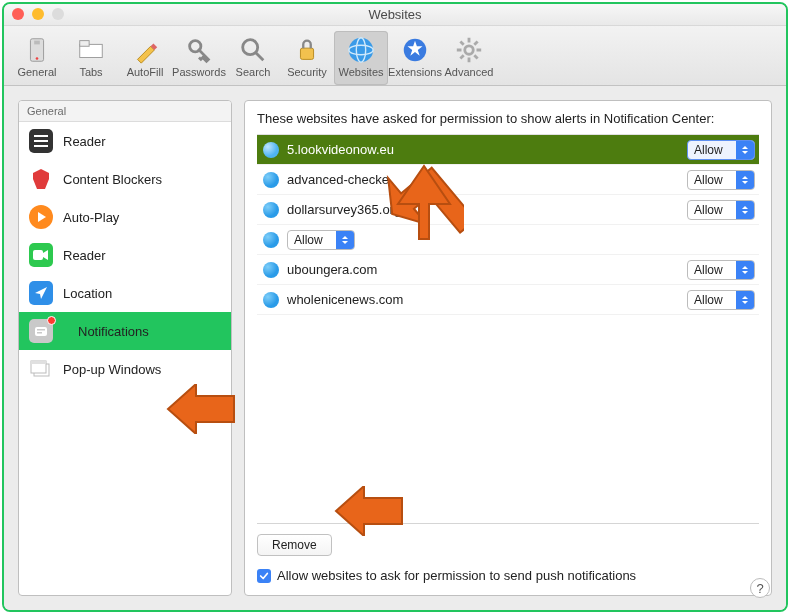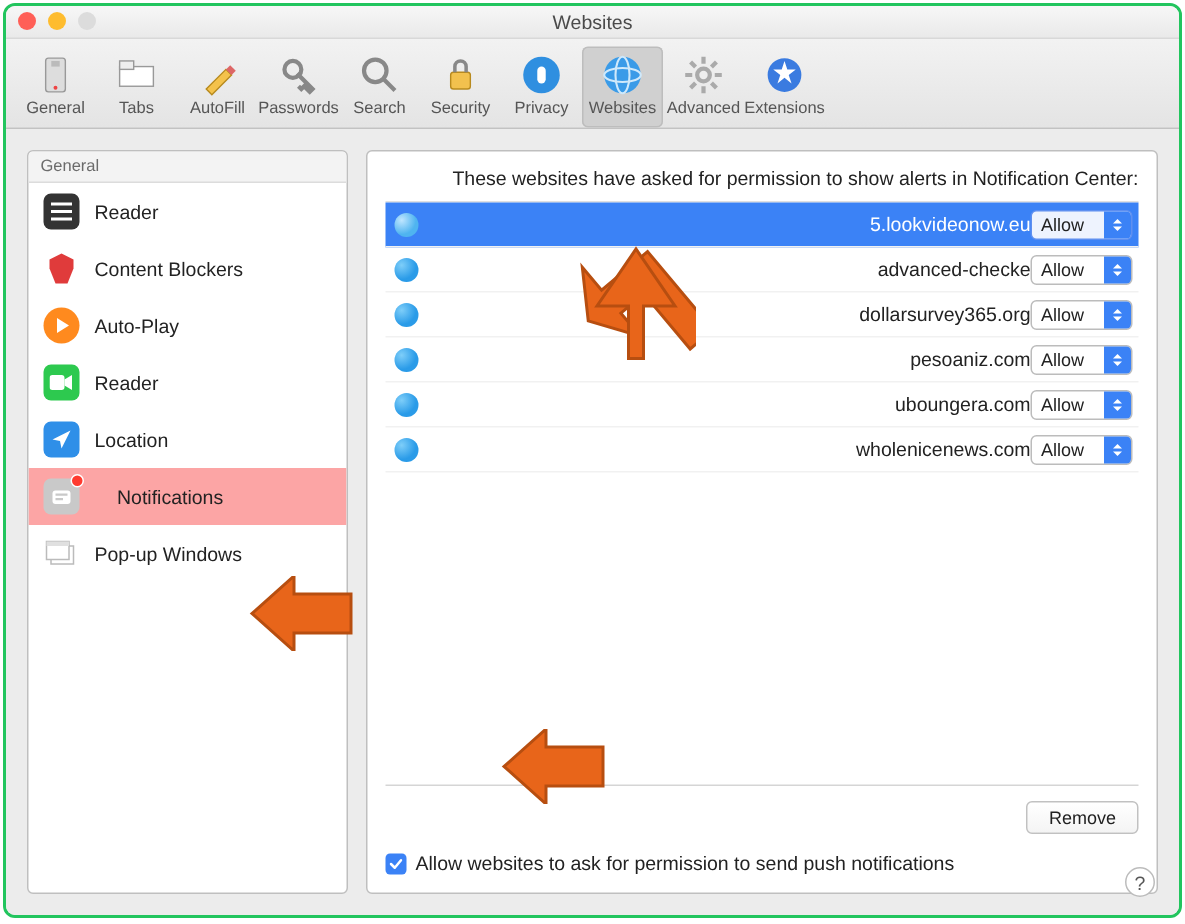--- a/index.html
+++ b/index.html
@@ -76,45 +76,44 @@
     display:flex; flex-direction:column;
     overflow:hidden;
   }
   .sidebar-header { font-size:11px; color:#6b6b6b; background:#f3f3f3; border-bottom:1px solid #dcdcdc; padding:4px 8px; }
   .sbitem {
     display:flex; align-items:center; gap:10px;
     padding: 6px 10px;
     cursor:pointer;
     height: 38px;
   }
-  .sbitem.selected { background:#fca5a5;gap:25px; }
+  .sbitem.selected { background:#22c55e;gap:25px; }
   .sbicon { width:24px; height:24px; border-radius:5px; display:flex; align-items:center; justify-content:center; position:relative; flex-shrink:0;}
   .sblabel { font-size:13px; color:#222; }
   
   .main {
     flex:1;
     border:1px solid #bfbfbf;
     border-radius:4px;
     background:#fff;
     position:relative;
     display:flex;
     flex-direction:column;
     padding: 10px 12px 12px 12px;
-    text-align: right;
   }
   .desc { font-size:13px; color:#222; margin-bottom:8px; }
   .sitelist { border-top:1px solid #e0e0e0; flex:0 0 auto;}
   .siterow {
     display:flex; align-items:center;
     height:30px;
     border-bottom:1px solid #f1f1f1;
     padding-left:6px;
     position:relative;
   }
-  .siterow.sel { background:#3b82f6; color:#fff; }
+  .siterow.sel { background:#4d7c0f; color:#fff; }
   .siterow.sel .sitename { color:#fff; }
   .globe { width:16px; height:16px; border-radius:50%; background: radial-gradient(circle at 30% 30%, #7ecef9, #2a9be8 60%); flex-shrink:0; margin-right:8px; position:relative;}
   .siterow.sel .globe { background: radial-gradient(circle at 30% 30%, #bfe6ff, #4fb4f0 60%); }
   .sitename { flex:1; font-size:13px; color:#222; overflow:hidden; text-overflow:ellipsis; white-space:nowrap;}
   .permsel {
     width:68px; height:20px;
     border:1px solid #bcbcbc; border-radius:4px;
     background:#fff; display:flex; align-items:center;
     margin-right:4px;
     font-size:12px; padding-left:6px; position:relative;
@@ -224,67 +223,58 @@
       </div>
       <div class="tbitem">
         <div class="tbicon">
           <svg viewBox="0 0 32 32" width="30" height="30">
             <rect x="9" y="14" width="14" height="12" rx="2" fill="#f2c14e" stroke="#b88a1e"></rect>
             <path d="M12 14 v-4 a4 4 0 0 1 8 0 v4" fill="none" stroke="#888" stroke-width="2.5"></path>
           </svg>
         </div>
     <div class="tblabel">Security</div>
       </div>
-      <div class="tbitem">
-        <div class="tbicon">
-          <svg viewBox="0 0 32 32" width="30" height="30">
-            <circle cx="16" cy="16" r="13" fill="#2f8fe0"></circle>
-            <rect x="13" y="10" width="6" height="12" rx="3" fill="#fff"></rect>
-          </svg>
-        </div>
-    <div class="tblabel">Privacy</div>
-      </div>
       <div class="tbitem selected">
         <div class="tbicon">
           <svg viewBox="0 0 32 32" width="30" height="30">
             <circle cx="16" cy="16" r="13" fill="#3a9be8"></circle>
             <ellipse cx="16" cy="16" rx="13" ry="5" fill="none" stroke="#cfe9fb" stroke-width="1.5"></ellipse>
             <ellipse cx="16" cy="16" rx="5" ry="13" fill="none" stroke="#cfe9fb" stroke-width="1.5"></ellipse>
           </svg>
         </div>
     <div class="tblabel">Websites</div>
+      </div>
+      <div class="tbitem">
+        <div class="tbicon">
+          <svg viewBox="0 0 32 32" width="30" height="30">
+            <circle cx="16" cy="16" r="12" fill="#3a7be0"></circle>
+            <path d="M16 6 L18 12 L24 12 L19 16 L21 22 L16 18 L11 22 L13 16 L8 12 L14 12 Z" fill="#fff"></path>
+          </svg>
+        </div>
+    <div class="tblabel">Extensions</div>
       </div>
       <div class="tbitem">
         <div class="tbicon">
           <svg viewBox="0 0 32 32" width="30" height="30">
             <circle cx="16" cy="16" r="6" fill="#aaa"></circle>
             <g stroke="#aaa" stroke-width="3">
               <line x1="24" y1="16" x2="29" y2="16"></line>
               <line x1="21.65685424949238" y1="21.65685424949238" x2="25.19238815542512" y2="25.192388155425117"></line>
               <line x1="16" y1="24" x2="16" y2="29"></line>
               <line x1="10.34314575050762" y1="21.65685424949238" x2="6.8076118445748826" y2="25.19238815542512"></line>
               <line x1="8" y1="16" x2="3" y2="16"></line>
               <line x1="10.343145750507619" y1="10.34314575050762" x2="6.807611844574881" y2="6.8076118445748826"></line>
               <line x1="15.999999999999998" y1="8" x2="15.999999999999998" y2="3"></line>
               <line x1="21.65685424949238" y1="10.343145750507619" x2="25.192388155425114" y2="6.807611844574881"></line>
             </g>
             <circle cx="16" cy="16" r="3" fill="#eee"></circle>
           </svg>
         </div>
     <div class="tblabel">Advanced</div>
       </div>
-      <div class="tbitem">
-        <div class="tbicon">
-          <svg viewBox="0 0 32 32" width="30" height="30">
-            <circle cx="16" cy="16" r="12" fill="#3a7be0"></circle>
-            <path d="M16 6 L18 12 L24 12 L19 16 L21 22 L16 18 L11 22 L13 16 L8 12 L14 12 Z" fill="#fff"></path>
-          </svg>
-        </div>
-    <div class="tblabel">Extensions</div>
-      </div>
     </div>
 
   <div class="body">
 
     <div class="sidebar">
       <div class="sidebar-header">General</div>
       <div id="sidebar-items">
           <div class="sbitem">
             <div class="sbicon">
               <div style="width:24px;height:24px;background:#333;border-radius:5px;display:flex;flex-direction:column;justify-content:center;gap:3px;padding:5px">
@@ -373,21 +363,20 @@
     <span class="sitename">advanced-checke</span>
     <span class="permsel">Allow<span class="arrows"></span></span>
           </div>
           <div class="siterow">
             <span class="globe"></span>
     <span class="sitename">dollarsurvey365.org</span>
     <span class="permsel">Allow<span class="arrows"></span></span>
           </div>
           <div class="siterow">
             <span class="globe"></span>
-    <span class="sitename">pesoaniz.com</span>
     <span class="permsel">Allow<span class="arrows"></span></span>
           </div>
           <div class="siterow">
             <span class="globe"></span>
     <span class="sitename">uboungera.com</span>
     <span class="permsel">Allow<span class="arrows"></span></span>
           </div>
           <div class="siterow">
             <span class="globe"></span>
     <span class="sitename">wholenicenews.com</span>

